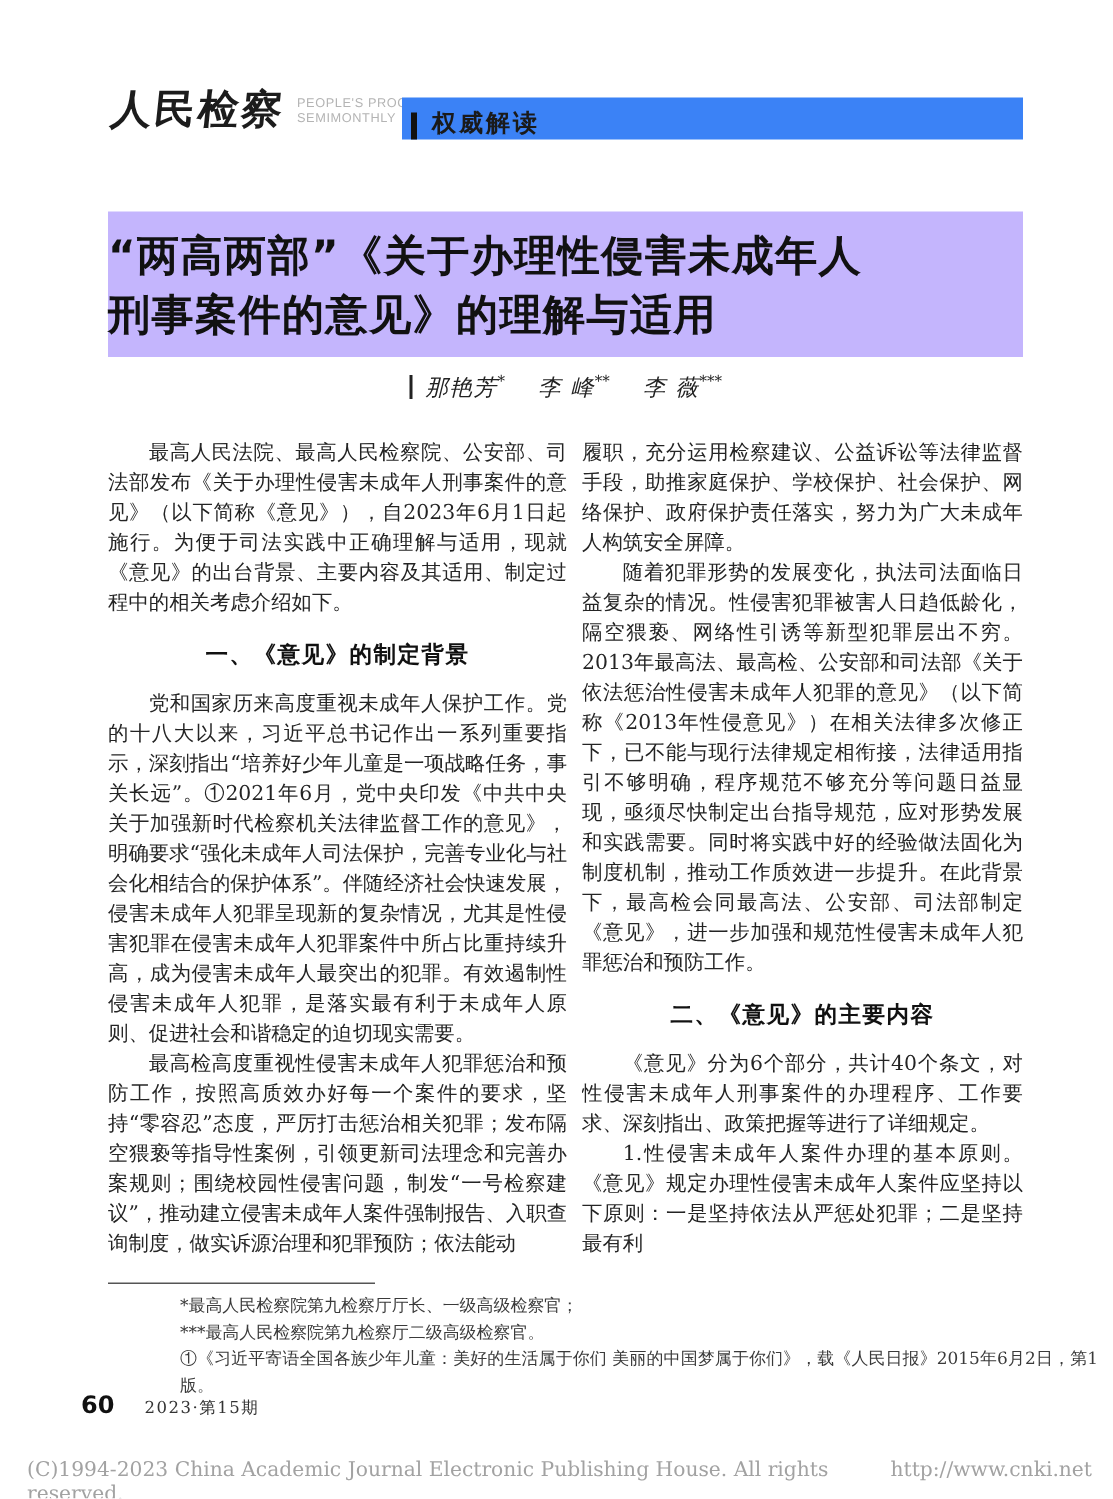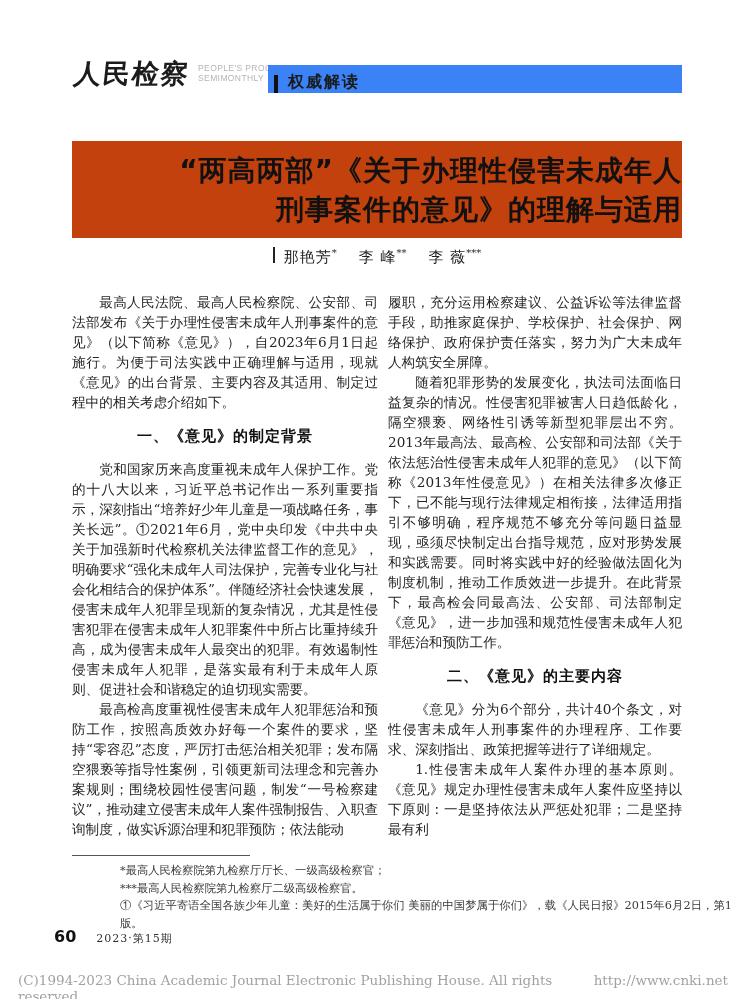--- a/index.html
+++ b/index.html
@@ -34,32 +34,32 @@
   .rubric-bar { width:4px; height:18px; background:#111111; margin-left:6px; }
   .rubric-label {
     margin-left:10px;
     font-family:"DejaVu Sans","Liberation Sans",sans-serif;
     font-size:16px; font-weight:bold; color:#1a1a1a; letter-spacing:2px;
   }
 
   
   .title-block {
     position:absolute; top:141px; left:72px; width:610px; height:97px;
-    background:#c2410c; text-align:right; padding-top:10px;
+    background:#c4b5fd; text-align:left; padding-top:10px;
   }
   .title-line {
     font-family:"DejaVu Sans","Liberation Sans",sans-serif;
     font-size:28px; font-weight:bold; color:#111111;
     line-height:39px; letter-spacing:1px;
   }
 
   
   .authors-row {
     position:absolute; top:247px; left:72px; width:610px; height:22px;
-    display:flex; justify-content:center; align-items:flex-start;
+    display:flex; justify-content:center; align-items:center;font-style:italic;
   }
   .authors-bar { width:2px; height:16px; background:#222222; margin-right:9px; }
   .author { font-size:15px; color:#222222; letter-spacing:1px; }
   .author + .author { margin-left:22px; }
   .author sup { font-size:10px; letter-spacing:0; }
 
   
   .col {
     position:absolute; top:292px;
     font-size:13.6px; line-height:20px; color:#242424;

